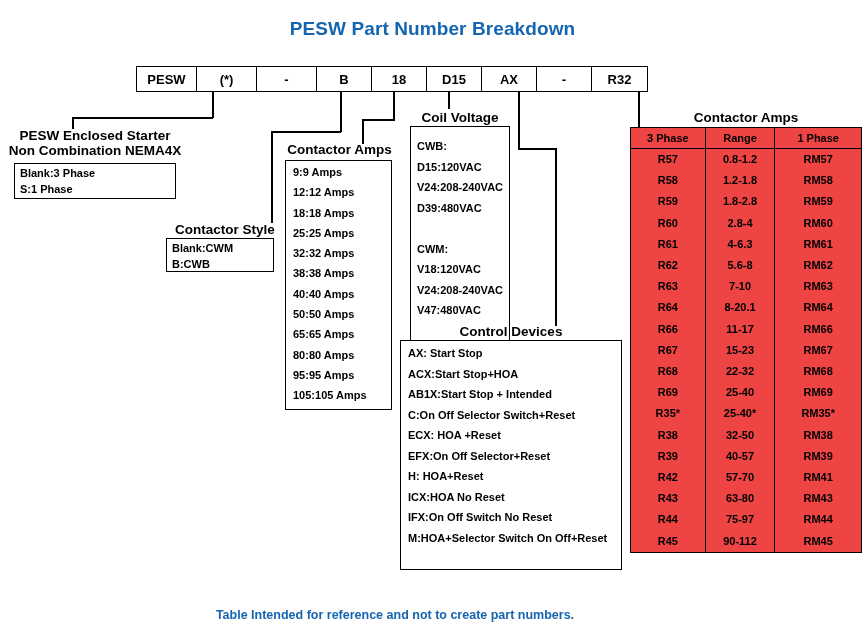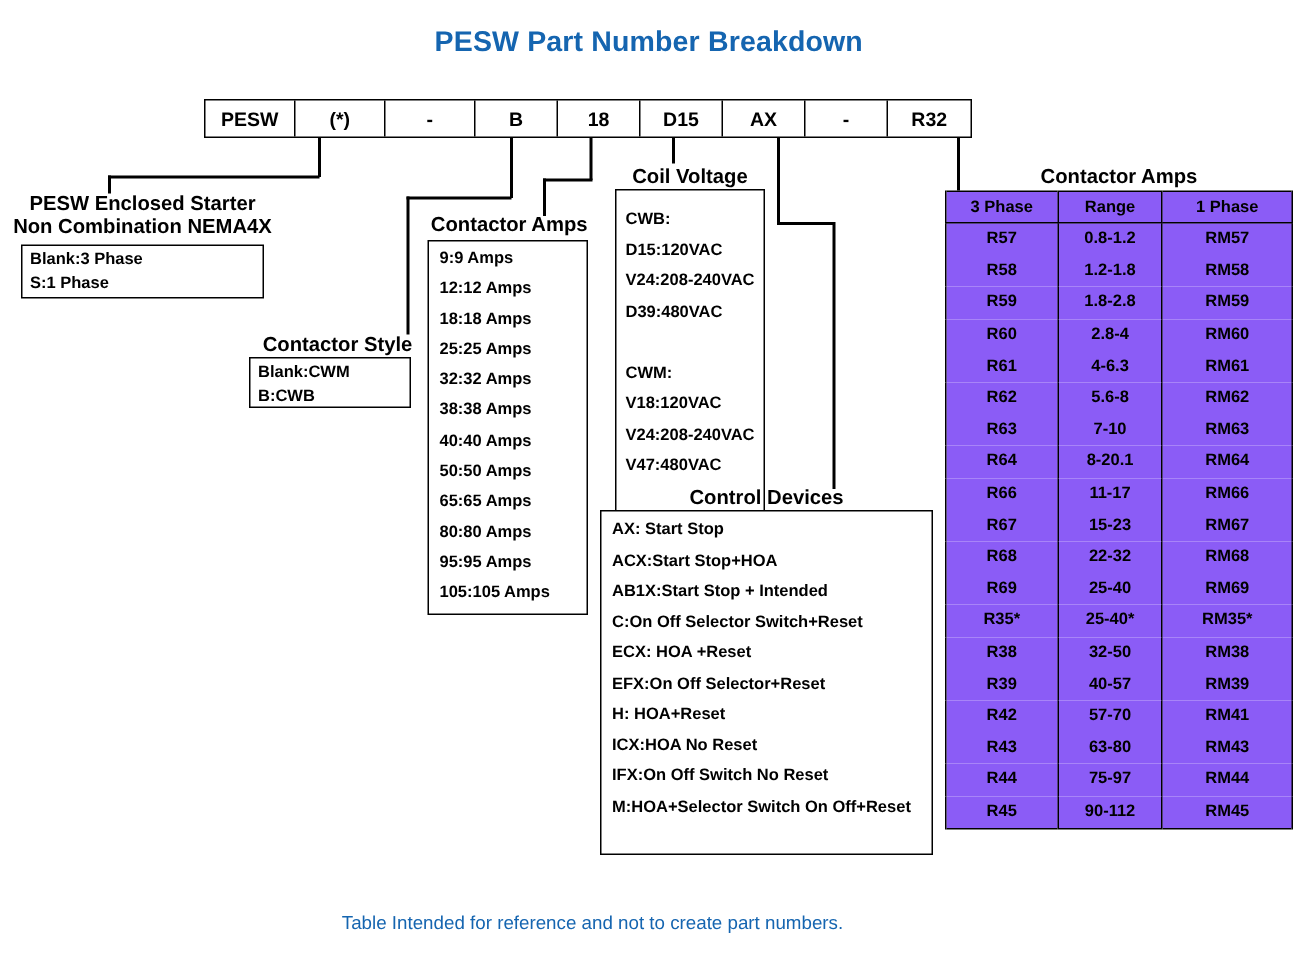--- a/index.html
+++ b/index.html
@@ -12,21 +12,21 @@
   }
   .abs{position:absolute;}
 
   
   #page-title{
     left:0;top:18px;width:865px;text-align:center;
     font-size:19px;font-weight:bold;color:#1565B0;letter-spacing:.1px;
   }
   #footer-note{
     left:0;top:608px;width:790px;text-align:center;
-    font-size:12.5px;font-weight:normal;color:#1565B0;
+    font-size:12.5px;font-weight:bold;color:#1565B0;
   }
 
   
   #pn-strip{
     left:136px;top:66px;height:26px;
     display:flex;align-items:stretch;
     border:1.5px solid #000;box-sizing:border-box;
   }
   #pn-strip .pn-cell{
     border-right:1.5px solid #000;box-sizing:border-box;
@@ -75,21 +75,21 @@
   
   #ctable-label{left:630px;top:110px;width:232px;}
   #ctable{
     left:630px;top:127px;width:232px;
     border-collapse:collapse;border:1.2px solid #000;
     font-size:11px;font-weight:bold;
   }
   #ctable th,#ctable td{
     border-left:1.2px solid #000;border-right:1.2px solid #000;
     text-align:center;padding:0;height:21.2px;line-height:21.2px;
-    background:#8b5cf6;
+    background:#ef4444;
   }
   #ctable thead th{border-bottom:1.2px solid #000;height:20px;line-height:20px;}
   #ctable col.c1{width:75px;}
   #ctable col.c2{width:70px;}
   #ctable col.c3{width:87px;}
 
   
   .ln{position:absolute;background:#000;}
   .lnv{width:1.6px;}
   .lnh{height:1.6px;}

